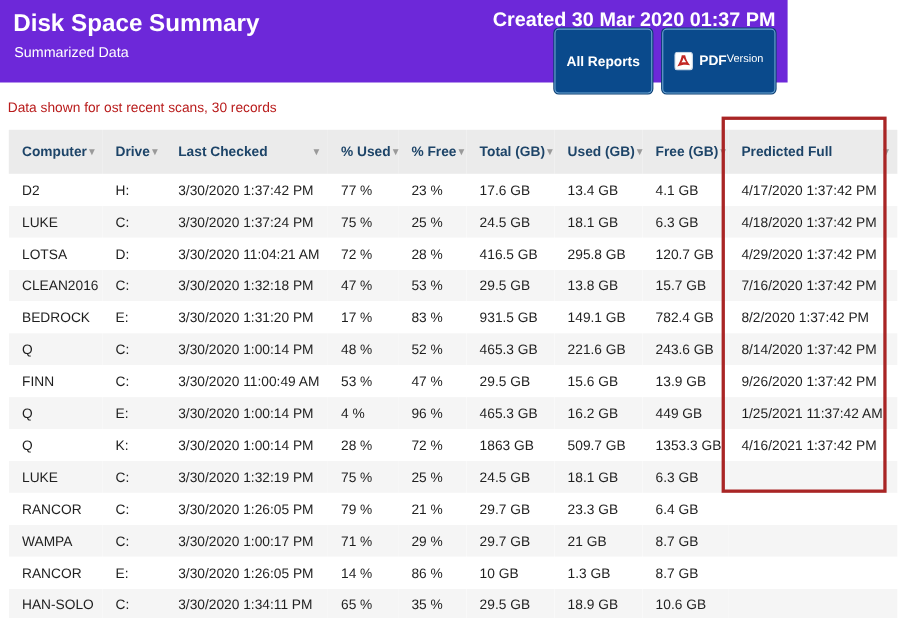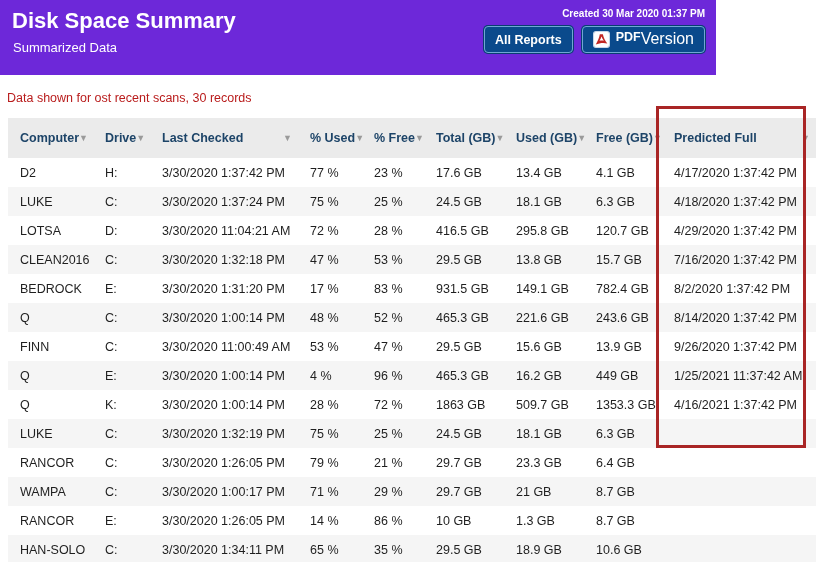--- a/index.html
+++ b/index.html
@@ -3,28 +3,28 @@
 <meta charset="utf-8">
 <style>
   * { margin:0; padding:0; box-sizing:border-box; }
   html,body { width:816px; height:562px; overflow:hidden; background:#fff;
               font-family:"Liberation Sans", sans-serif; }
 
   
   .banner { position:relative; width:716px; height:75px; background:#6d28d9; color:#fff; }
   .banner h1 { position:absolute; left:12px; top:8px; font-size:22px; font-weight:bold; letter-spacing:0; }
   .banner .subtitle { position:absolute; left:13px; top:40px; font-size:13px; }
-  .created { position:absolute; right:11px; top:8px; font-size:10px; font-weight:bold; white-space:nowrap; }
+  .created { position:absolute; right:11px; top:8px; font-size:18px; font-weight:bold; white-space:nowrap; }
   .btn-row { position:absolute; right:11px; top:26px; display:flex; gap:9px; align-items:stretch; }
   .hbtn { background:#0a4a8c; border:1px solid #6fa7d4; border-radius:4px; color:#fff;
           font-family:"Liberation Sans", sans-serif; font-weight:bold; font-size:12.5px;
-          padding:4px 10px; display:flex; align-items:center; gap:6px; cursor:pointer;
+          padding:20px 10px; display:flex; align-items:center; gap:6px; cursor:pointer;
           box-shadow:0 0 0 1px #093d73; }
   .hbtn .stack { display:flex; flex-direction:row; line-height:1.05; text-align:left; }
-  .hbtn .stack .small { font-size:16px; font-weight:normal; }
+  .hbtn .stack .small { font-size:10px; font-weight:normal; }
   .pdf-ico { width:17px; height:17px; flex:0 0 auto; }
 
   
   .info { margin:16px 0 0 7px; font-size:12.5px; color:#b91c1c; }
 
   
   table { border-collapse:collapse; table-layout:fixed; width:808px; margin:13px 0 0 8px; }
   thead th { background:#ebebeb; height:40px; font-size:12.5px; font-weight:bold;
              color:#1d4468; text-align:left; white-space:nowrap; }
   .hcell { display:flex; align-items:center; justify-content:space-between;

